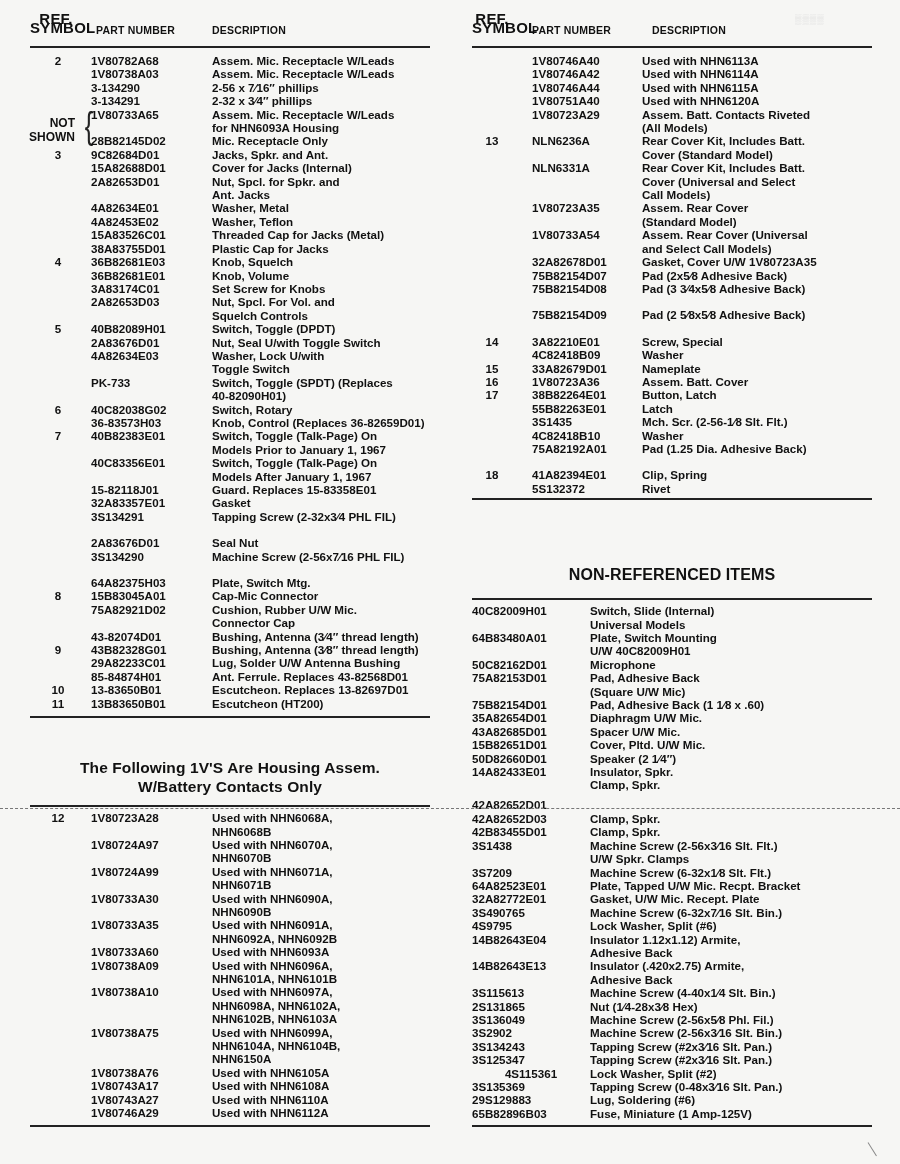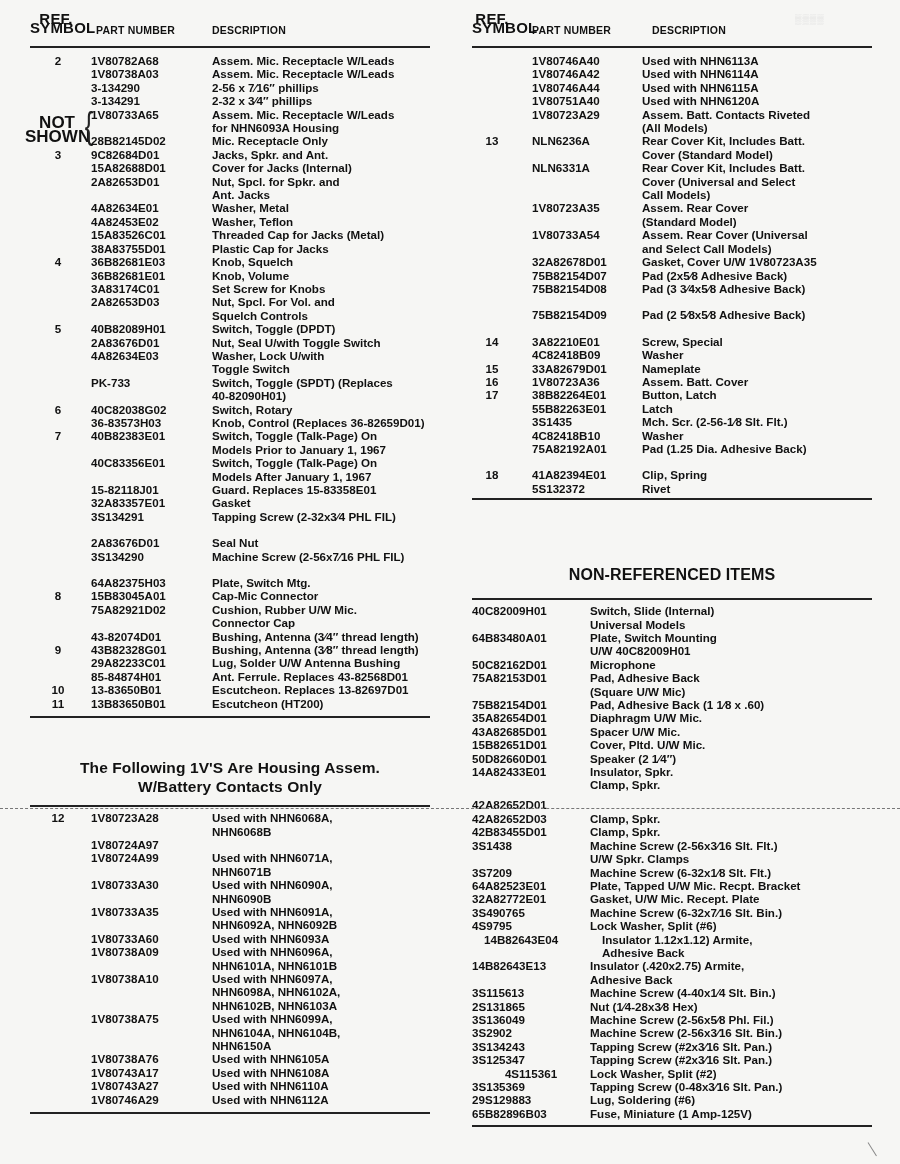--- a/index.html
+++ b/index.html
@@ -21,21 +21,21 @@
   .row .sym { width: 44px; text-align: center; flex: none; }
   .row .part { flex: none; }
   .row .dsc { flex: 1; white-space: pre-line; }
   .gap { height: 13px; }
 
   .col-left .row .sym { width: 56px; }
   .col-left .row .part { width: 121px; margin-left: 5px; }
   .col-right .row .sym { width: 40px; }
   .col-right .row .part { width: 110px; margin-left: 20px; }
 
-  .notshown { position: absolute; left: -5px; width: 60px; text-align: right; font-weight: bold; font-size: 17px; line-height: 14px; }
+  .notshown { position: absolute; left: -5px; width: 60px; text-align: right; font-weight: bold; font-size: 12px; line-height: 14px; }
   .brace { position: absolute; font-weight: normal; font-size: 36px; line-height: 36px; color: #222; transform: scaleX(0.7); }
 
   .section-title { text-align: center; font-weight: bold; font-size: 15.5px; line-height: 19px; letter-spacing: 0.1px; }
   .nonref .row .part { width: 118px; margin-left: 0; }
 
   .dashed { position: absolute; left: 0; top: 808px; width: 900px; border-top: 1px dashed #777; }
   .bleed { position: absolute; left: 795px; top: 14px; font-size: 9px; color: #ddd; letter-spacing: 1px; font-weight: bold; }
   .corner { position: absolute; left: 868px; top: 1142px; width: 16px; height: 1px; background: #888; transform: rotate(58deg); transform-origin: left; }
 </style>
 </head>
@@ -290,20 +290,22 @@
     <div class="rows" id="L-housing" style="margin-top:4px">
         <div class="row">
           <span class="sym">12</span>
           <span class="part">1V80723A28</span>
           <span class="dsc">Used with NHN6068A,
 NHN6068B</span>
         </div>
         <div class="row">
           <span class="sym"></span>
           <span class="part">1V80724A97</span>
+          <span class="dsc">Used with NHN6070A,
+NHN6070B</span>
         </div>
         <div class="row">
           <span class="sym"></span>
           <span class="part">1V80724A99</span>
           <span class="dsc">Used with NHN6071A,
 NHN6071B</span>
         </div>
         <div class="row">
           <span class="sym"></span>
           <span class="part">1V80733A30</span>
@@ -593,21 +595,21 @@
         </div>
         <div class="row">
           <span class="part" style="margin-left: 0px;">3S490765</span>
           <span class="dsc">Machine Screw (6-32x7⁄16 Slt. Bin.)</span>
         </div>
         <div class="row">
           <span class="part" style="margin-left: 0px;">4S9795</span>
           <span class="dsc">Lock Washer, Split (#6)</span>
         </div>
         <div class="row">
-          <span class="part" style="margin-left: 12px;">14B82643E04</span>
+          <span class="part" style="margin-left: 0px;">14B82643E04</span>
           <span class="dsc">Insulator 1.12x1.12) Armite,
 Adhesive Back</span>
         </div>
         <div class="row">
           <span class="part" style="margin-left: 0px;">14B82643E13</span>
           <span class="dsc">Insulator (.420x2.75) Armite,
 Adhesive Back</span>
         </div>
         <div class="row">
           <span class="part" style="margin-left: 0px;">3S115613</span>

